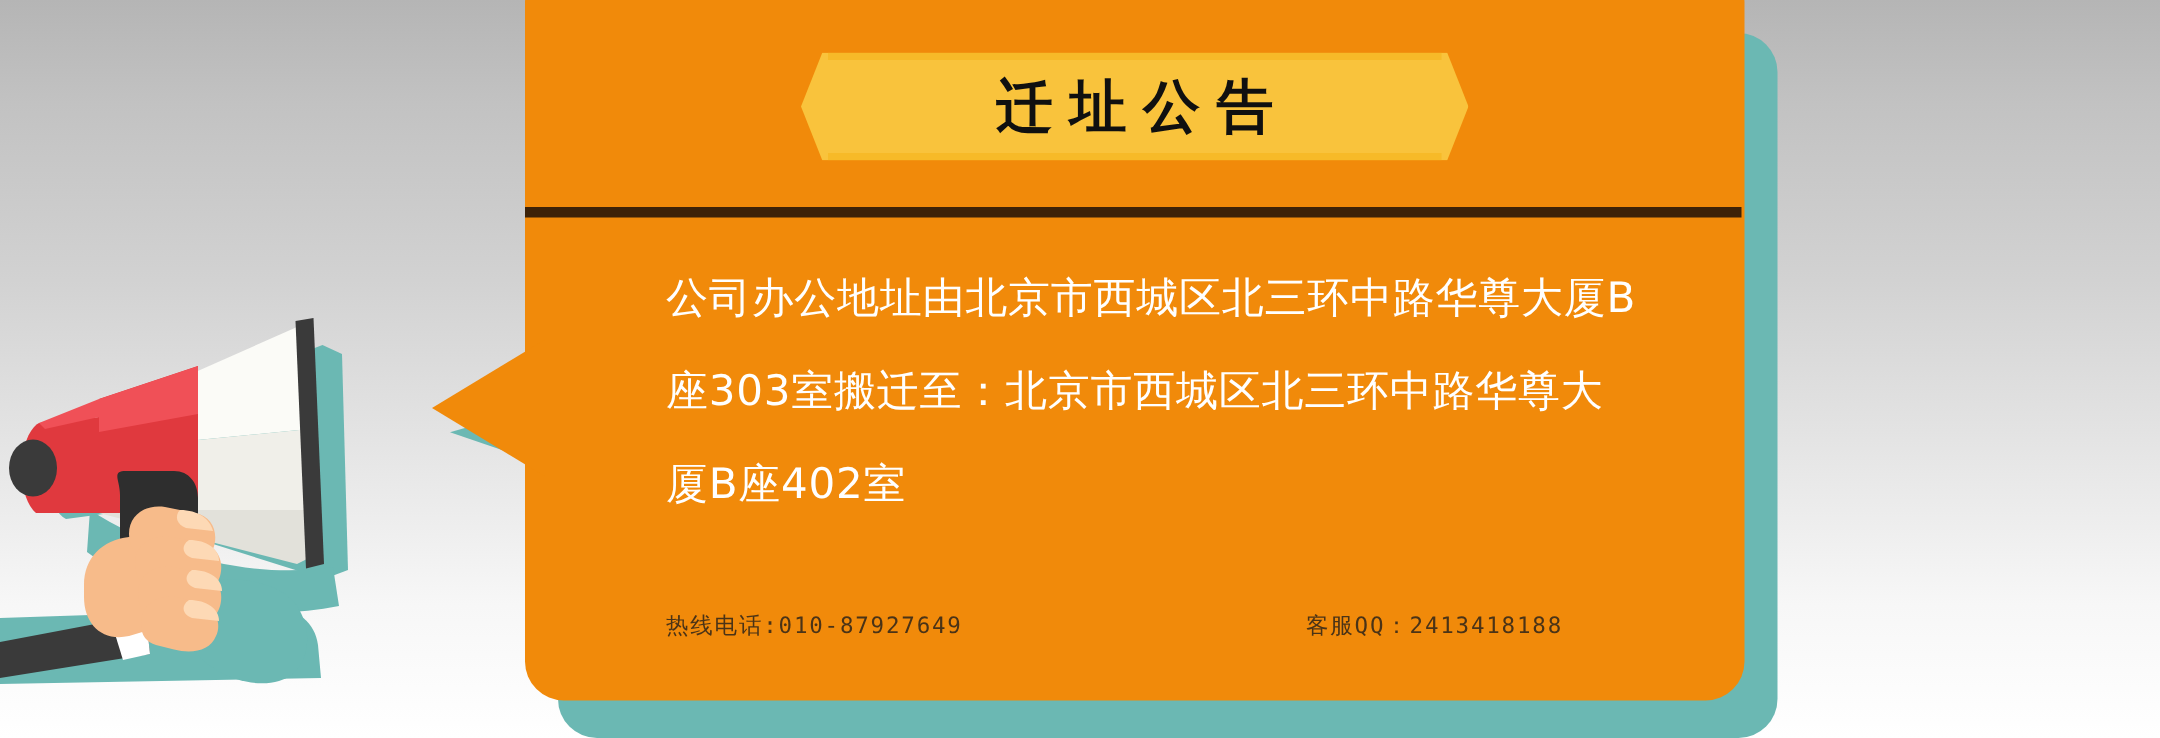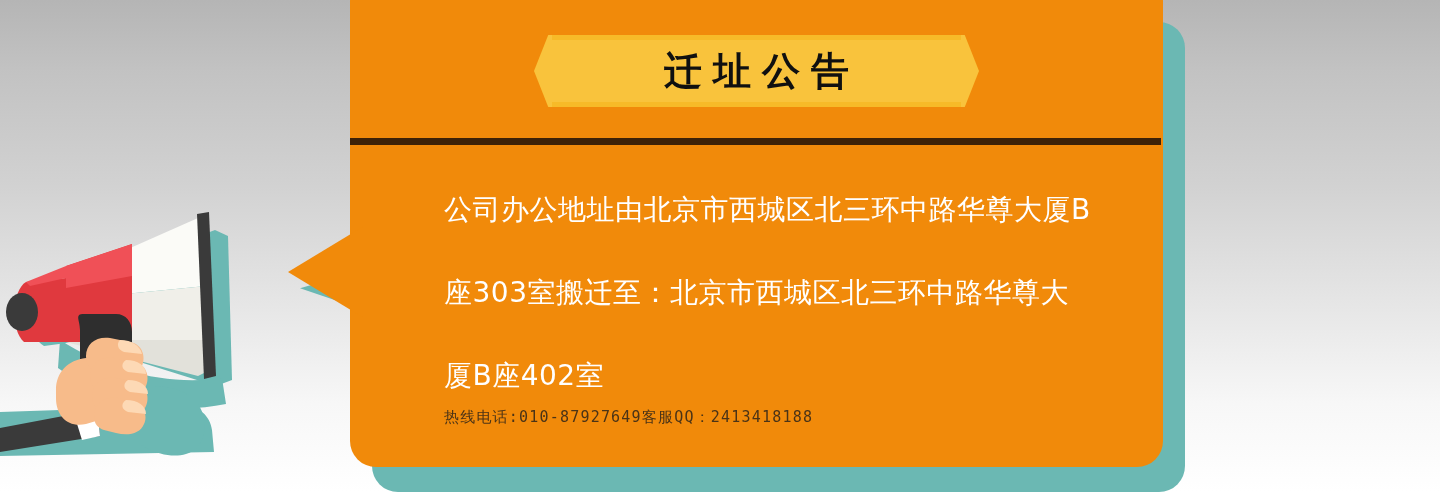--- a/index.html
+++ b/index.html
@@ -124,33 +124,34 @@
     background: #3d2208;
   }
 
   
   .body-text {
     position: absolute;
     left: 444px;
     top: 168px;
     width: 650px;
     font-size: 28px;
-    line-height: 83px;
+    line-height: 62px;
     color: #ffffff;
     letter-spacing: .5px;
     font-family: "DejaVu Sans", "Liberation Sans", sans-serif;
   }
 
   
   .footer {
     position: absolute;
     left: 444px;
     top: 408px;
     width: 650px;
     display: flex;
+    justify-content: space-between;
     color: #4a3317;
     font-size: 15px;
     letter-spacing: 1.2px;
     font-family: "DejaVu Sans Mono", "Liberation Mono", monospace;
   }
   .footer > div {
     white-space: nowrap;
   }
   .footer-qq {
     margin-right: 52px;

